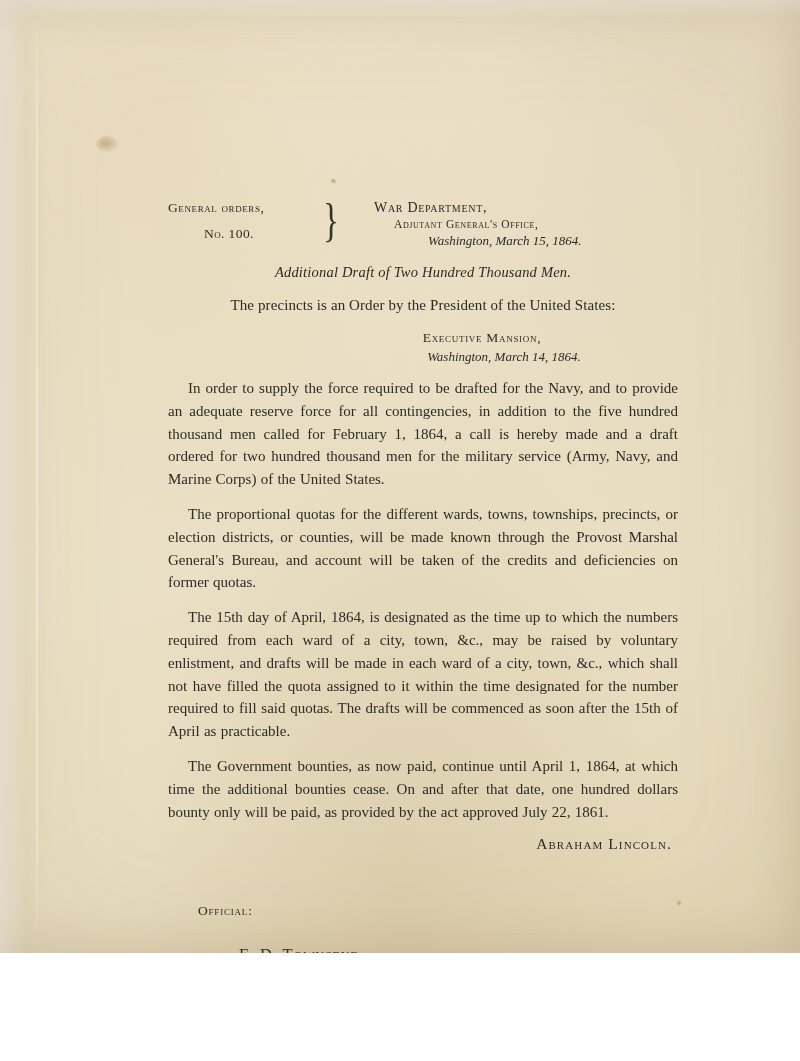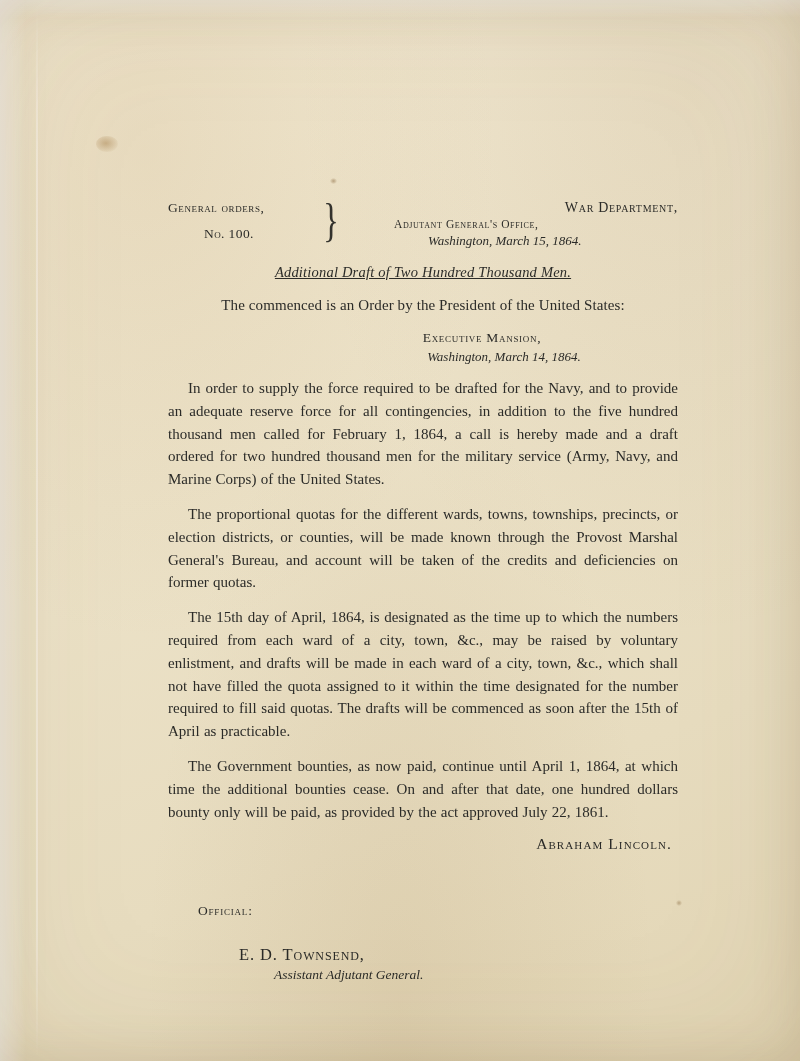--- a/index.html
+++ b/index.html
@@ -3,21 +3,21 @@
 <meta charset="utf-8">
 <style>
   html, body {
     margin: 0;
     padding: 0;
     background: #ffffff;
   }
   .page {
     position: relative;
     width: 800px;
-    height: 1061px;
+    height: 953px;
     overflow: hidden;
     background: #efe6cf;
     background-image:
       radial-gradient(ellipse at 18% 14%, rgba(190,160,110,0.18), rgba(190,160,110,0) 38%),
       radial-gradient(ellipse at 86% 8%, rgba(160,130,90,0.12), rgba(160,130,90,0) 40%),
       radial-gradient(ellipse at 50% 95%, rgba(170,140,95,0.14), rgba(170,140,95,0) 45%),
       linear-gradient(160deg, #f3ead4 0%, #ece2c8 40%, #e7dcbf 72%, #e2d5b4 100%);
     font-family: "Liberation Serif", serif;
     color: #2b2b28;
   }
@@ -120,21 +120,21 @@
     position: absolute;
     left: 198px;
     top: 0;
     width: 312px;
     text-align: left;
   }
   .dept-title {
     font-size: 14px;
     letter-spacing: 0.7px;
     font-variant: small-caps;
-    text-align: right;
+    text-align: left;
     padding-left: 8px;
   }
   .dept-sub {
     font-size: 11.5px;
     letter-spacing: 0.6px;
     font-variant: small-caps;
     text-align: left;
     padding-left: 28px;
     margin-top: 2px;
   }
@@ -145,21 +145,20 @@
     padding-left: 62px;
     margin-top: 3px;
   }
 
   .subject {
     text-align: center;
     font-style: italic;
     font-size: 14.5px;
     margin-top: 6px;
     letter-spacing: 0.2px;
-    text-decoration: underline;
   }
   .intro {
     text-align: center;
     font-size: 15px;
     margin-top: 16px;
     letter-spacing: 0.1px;
   }
   .mansion-block {
     margin-top: 16px;
     text-align: center;
@@ -236,21 +235,21 @@
       </div>
       <div class="brace">}</div>
       <div class="dept-block">
         <div class="dept-title">War Department,</div>
         <div class="dept-sub">Adjutant General's Office,</div>
         <div class="dept-place">Washington, March 15, 1864.</div>
       </div>
     </div>
 
     <div class="subject">Additional Draft of Two Hundred Thousand Men.</div>
-    <div class="intro">The commenced is an Order by the President of the United States:</div>
+    <div class="intro">The precincts is an Order by the President of the United States:</div>
 
     <div class="mansion-block">
       <div class="mansion">Executive Mansion,</div>
       <div class="mansion-date">Washington, March 14, 1864.</div>
     </div>
 
     <p class="body">In order to supply the force required to be drafted for the Navy, and to provide an adequate reserve force for all contingencies, in addition to the five hundred thousand men called for February 1, 1864, a call is hereby made and a draft ordered for two hundred thousand men for the military service (Army, Navy, and Marine Corps) of the United States.</p>
     <p class="body">The proportional quotas for the different wards, towns, townships, precincts, or election districts, or counties, will be made known through the Provost Marshal General's Bureau, and account will be taken of the credits and deficiencies on former quotas.</p>
     <p class="body">The 15th day of April, 1864, is designated as the time up to which the numbers required from each ward of a city, town, &amp;c., may be raised by voluntary enlistment, and drafts will be made in each ward of a city, town, &amp;c., which shall not have filled the quota assigned to it within the time designated for the number required to fill said quotas. The drafts will be commenced as soon after the 15th of April as practicable.</p>
     <p class="body">The Government bounties, as now paid, continue until April 1, 1864, at which time the additional bounties cease. On and after that date, one hundred dollars bounty only will be paid, as provided by the act approved July 22, 1861.</p>

